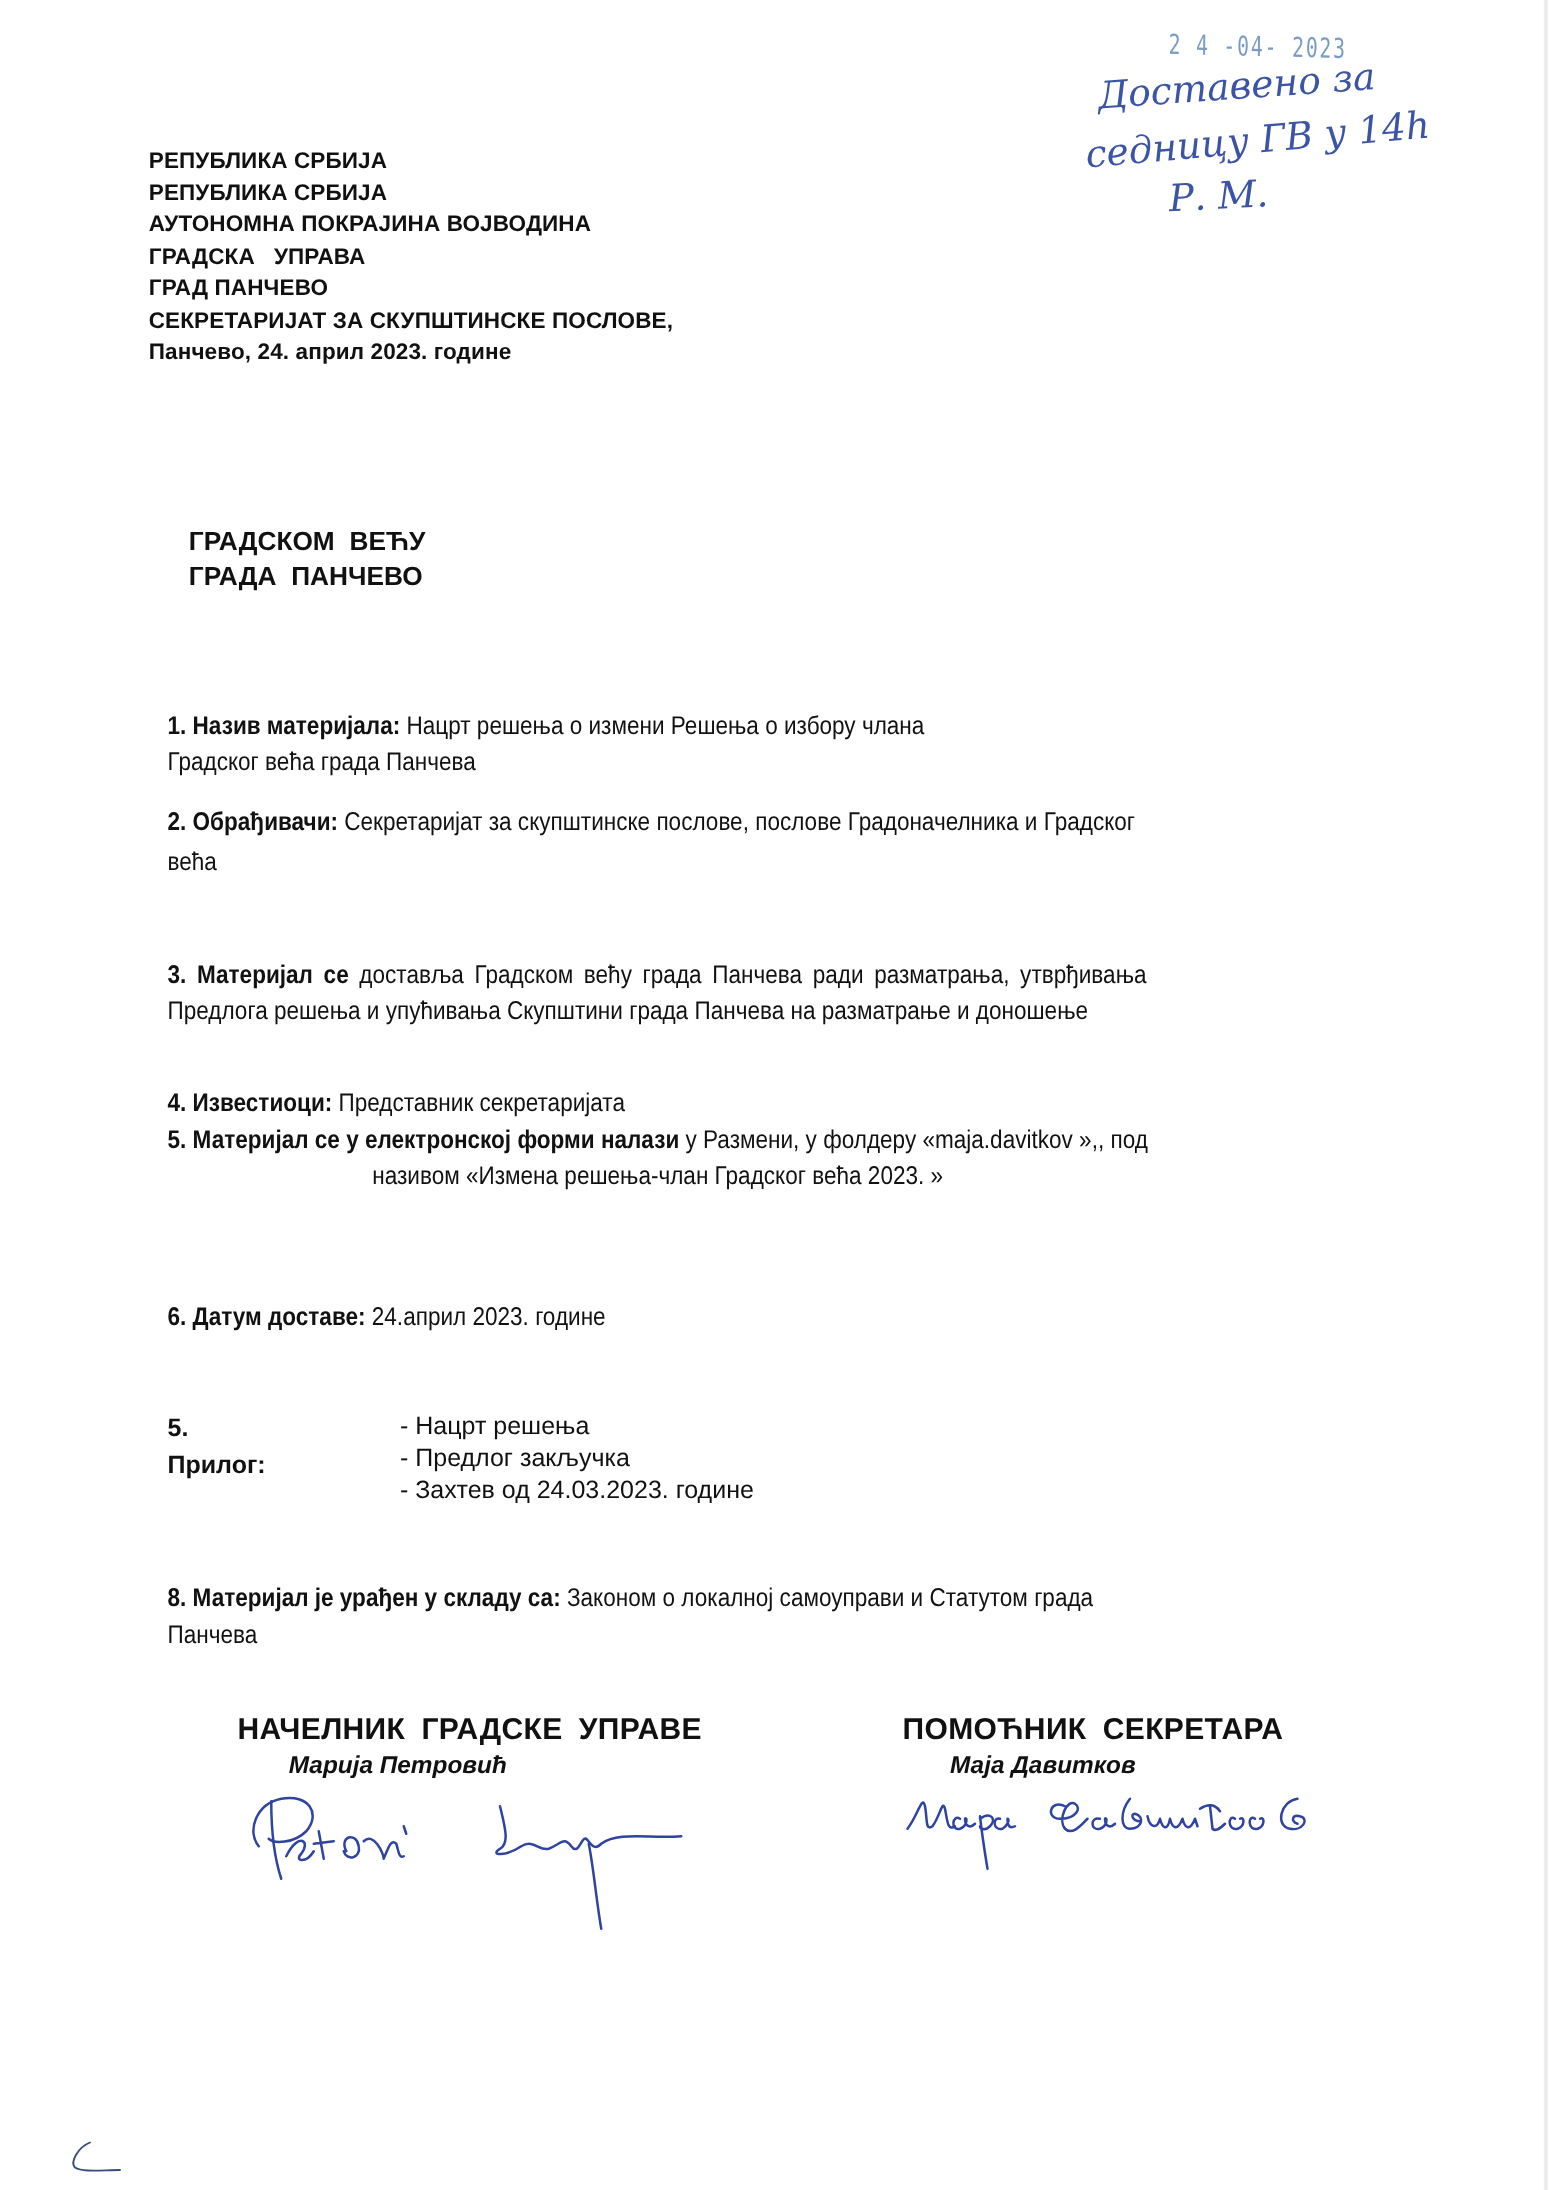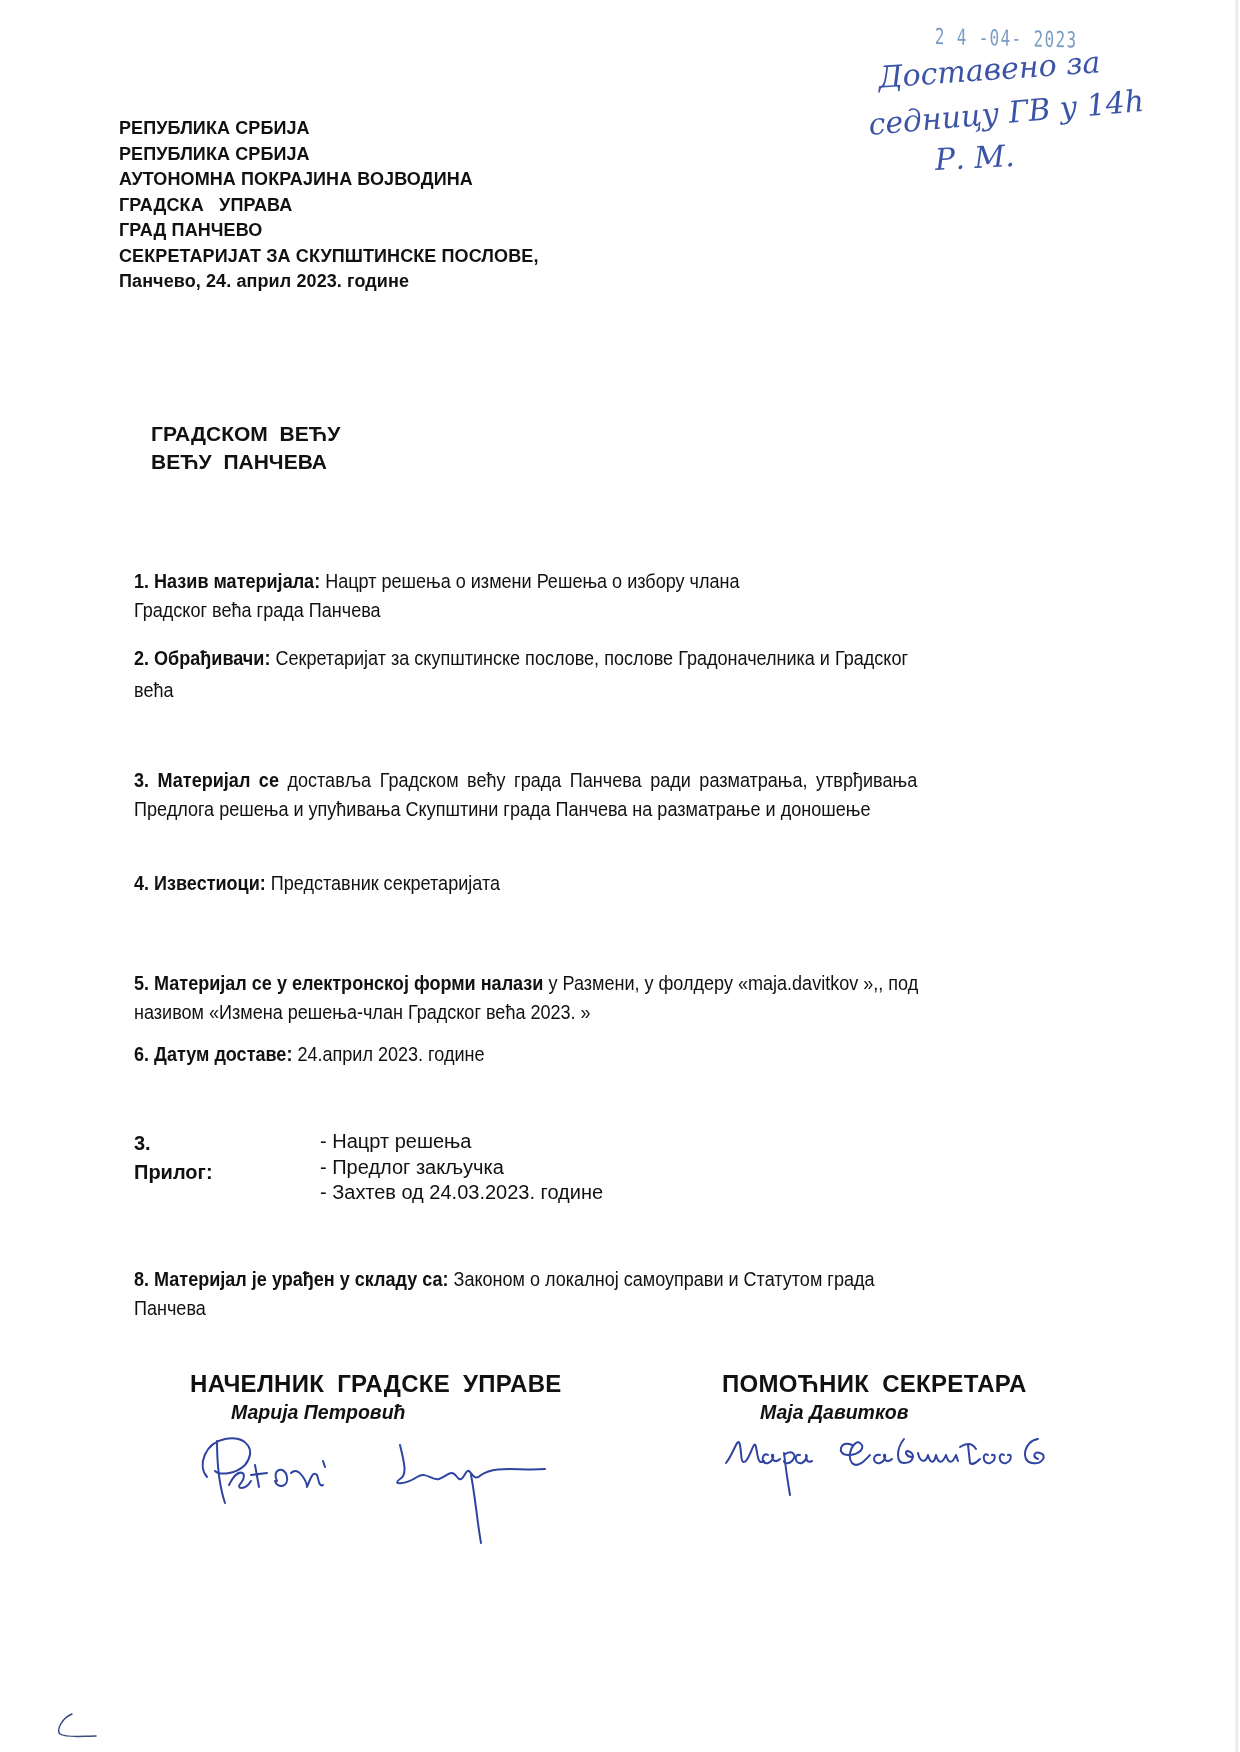--- a/index.html
+++ b/index.html
@@ -17,21 +17,21 @@
 
   
   .item { position: absolute; left: 134px; font-size: 20.5px; line-height: 29px; }
   .item b { font-weight: bold; }
   .narrow { display: inline-block; transform: scaleX(0.88); transform-origin: left top; white-space: nowrap; }
 
   #item1 { top: 566px; }
   #item2 { top: 642px; }
   #item3 { top: 765px; }
   #item4 { top: 868px; }
-  #item5 { top: 968px; }
+  #item5 { top: 897px; text-align: center; }
   #item6 { top: 1039px; }
   #item7 { top: 1129px; }
   #item8 { top: 1264px; }
 
   .prilog-label { position: absolute; left: 0; top: 0; font-weight: bold; font-size: 20px; }
   .prilog-list { position: absolute; left: 186px; top: 0; font-size: 20px; line-height: 25.5px; white-space: nowrap; }
 
   
   .sig-title { position: absolute; font-weight: bold; font-size: 24px; letter-spacing: 0.3px; word-spacing: 6px; white-space: nowrap; }
   .sig-name { position: absolute; font-weight: bold; font-style: italic; font-size: 19.5px; white-space: nowrap; }
@@ -62,21 +62,21 @@
     <div>РЕПУБЛИКА СРБИЈА</div>
     <div>АУТОНОМНА ПОКРАЈИНА ВОЈВОДИНА</div>
     <div>ГРАДСКА   УПРАВА</div>
     <div>ГРАД ПАНЧЕВО</div>
     <div>СЕКРЕТАРИЈАТ ЗА СКУПШТИНСКЕ ПОСЛОВЕ,</div>
     <div>Панчево, 24. април 2023. године</div>
   </div>
 
   <div class="addressee sans">
     <div>ГРАДСКОМ ВЕЋУ</div>
-    <div>ВЕЋУ ПАНЧЕВА</div>
+    <div>ГРАДА ПАНЧЕВО</div>
   </div>
 
   <div class="item sans" id="item1">
     <span class="narrow">
       <b>1. Назив материјала:</b><span> Нацрт решења о измени Решења о избору члана</span><br>
       <span>Градског већа града Панчева</span>
     </span>
   </div>
 
   <div class="item sans" id="item2" style="line-height:32px;">
@@ -106,21 +106,21 @@
     </span>
   </div>
 
   <div class="item sans" id="item6">
     <span class="narrow">
       <b>6. Датум доставе:</b><span> 24.април 2023. године</span>
     </span>
   </div>
 
   <div class="item sans" id="item7">
-    <div class="prilog-label">3. Прилог:</div>
+    <div class="prilog-label">5. Прилог:</div>
     <div class="prilog-list">
       <div>- Нацрт решења</div>
       <div>- Предлог закључка</div>
       <div>- Захтев од 24.03.2023. године</div>
     </div>
   </div>
 
   <div class="item sans" id="item8">
     <span class="narrow">
       <b>8. Материјал је урађен у складу са:</b><span> Законом о локалној самоуправи и Статутом града</span><br>

